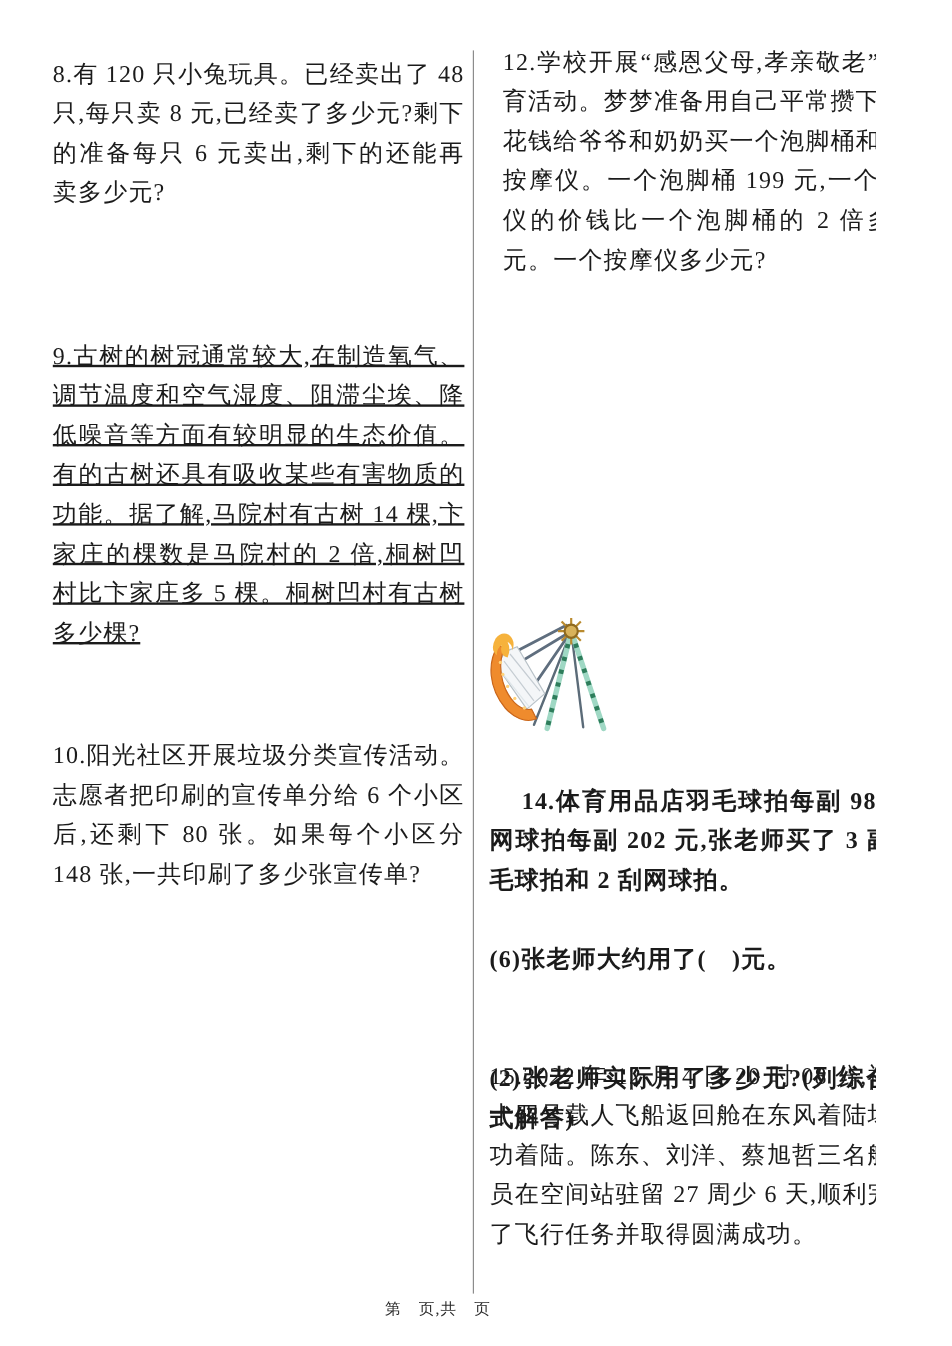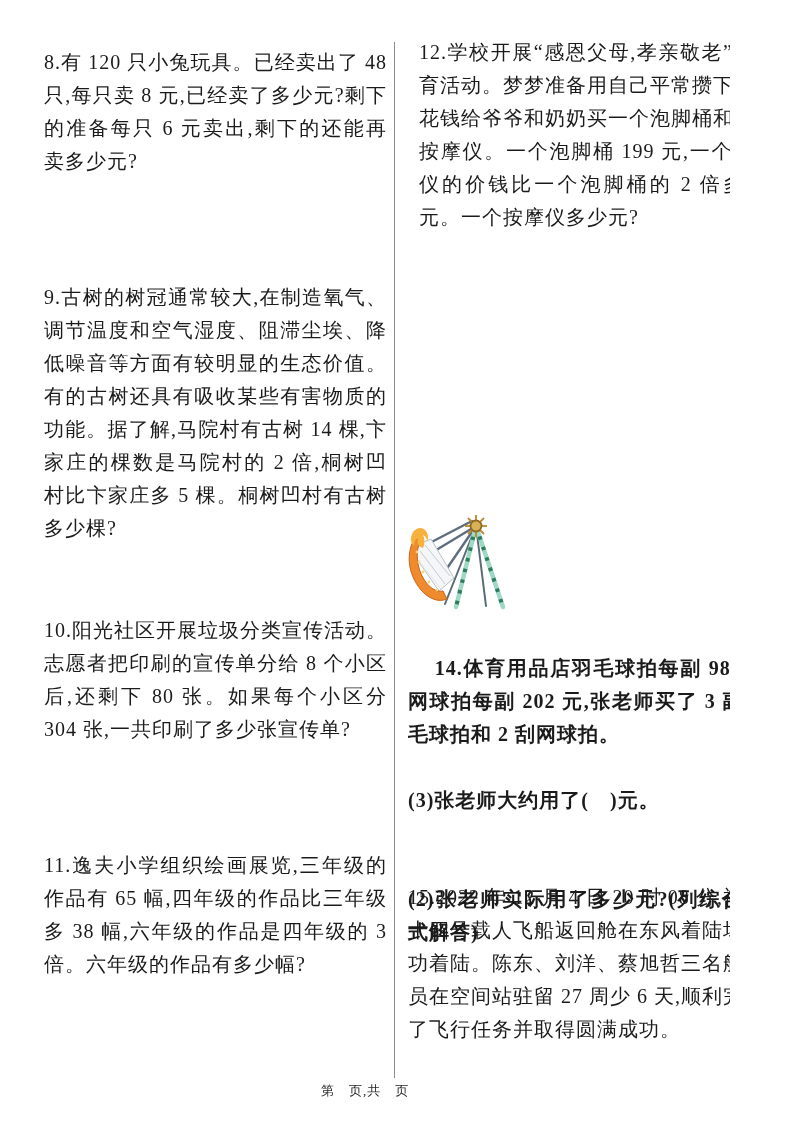--- a/index.html
+++ b/index.html
@@ -29,21 +29,21 @@
     font-size: 20px;
     line-height: 33px;
     letter-spacing: 1px;
     text-align: justify;
     color: #1b1b1b;
     white-space: pre-wrap;
   }
   .col-left  { left: 44px;  width: 343px; }
   .col-right { left: 408px; width: 357px; }
   .p8  { top: 46px;  }
-  .p9  { top: 281px; }
+  .p9  { top: 281px; text-decoration: underline; }
   .p10 { top: 614px; }
   .p11 { top: 849px; }
   .p12 { top: 36px; margin-left: 11px;  }
   .p13 { top: 346px; }
   .p14 { top: 619px; font-weight: bold; }
   .p15 { top: 881px; }
   .subitem {
     text-align: justify;
     white-space: pre-wrap;
   }
@@ -68,22 +68,21 @@
 </style>
 </head>
 <body>
 
 <div class="page">
 
   <div class="divider"></div>
 
   <div class="problem col-left p8">8.有 120 只小兔玩具。已经卖出了 48 只,每只卖 8 元,已经卖了多少元?剩下的准备每只 6 元卖出,剩下的还能再卖多少元?</div>
   <div class="problem col-left p9">9.古树的树冠通常较大,在制造氧气、调节温度和空气湿度、阻滞尘埃、降低噪音等方面有较明显的生态价值。有的古树还具有吸收某些有害物质的功能。据了解,马院村有古树 14 棵,卞家庄的棵数是马院村的 2 倍,桐树凹村比卞家庄多 5 棵。桐树凹村有古树多少棵?</div>
-  <div class="problem col-left p10">10.阳光社区开展垃圾分类宣传活动。志愿者把印刷的宣传单分给 8 个小区后,还剩下 80 张。如果每个小区分 304 张,一共印刷了多少张宣传单?</div>
-  <div class="problem col-left p11">11.逸夫小学组织绘画展览,三年级的作品有 65 幅,四年级的作品比三年级多 38 幅,六年级的作品是四年级的 3 倍。六年级的作品有多少幅?</div>
+  <div class="problem col-left p10">10.阳光社区开展垃圾分类宣传活动。志愿者把印刷的宣传单分给 6 个小区后,还剩下 80 张。如果每个小区分 148 张,一共印刷了多少张宣传单?</div>
 
   <div class="problem col-right p12">12.学校开展“感恩父母,孝亲敬老”的教育活动。梦梦准备用自己平常攒下的零花钱给爷爷和奶奶买一个泡脚桶和一个按摩仪。一个泡脚桶 199 元,一个按摩仪的价钱比一个泡脚桶的 2 倍多 60 元。一个按摩仪多少元?</div>
 
   <div class="illustration">
     <svg width="125" height="102" viewBox="0 0 125 102" xmlns="http://www.w3.org/2000/svg">
 
       <g stroke="#5f6e7e" stroke-width="2.4" stroke-linecap="round">
         <line x1="76" y1="16" x2="23" y2="48"></line>
         <line x1="76" y1="16" x2="39" y2="70"></line>
         <line x1="72" y1="11" x2="20" y2="38"></line>
@@ -125,21 +124,21 @@
         <line x1="65" y1="16" x2="87" y2="16"></line>
         <line x1="68" y1="8" x2="84" y2="24"></line>
         <line x1="84" y1="8" x2="68" y2="24"></line>
         <circle cx="76" cy="16" r="5.5" fill="#d8b25a" stroke="#8f6a1f"></circle>
       </g>
     </svg>
   </div>
 
   <div class="problem col-right p14">
     <span>14.体育用品店羽毛球拍每副 98 元,网球拍每副 202 元,张老师买了 3 副羽毛球拍和 2 刮网球拍。</span>
-    <div class="subitem">(3)张老师大约用了(　)元。</div>
+    <div class="subitem">(6)张老师大约用了(　)元。</div>
     <div class="subitem">(2)张老师实际用了多少元?(列综合算式解答)</div>
   </div>
 
   <div class="problem col-right p15">15.2022 年 12 月 4 日 20 时 08 分,神舟十四号载人飞船返回舱在东风着陆场成功着陆。陈东、刘洋、蔡旭哲三名航天员在空间站驻留 27 周少 6 天,顺利完成了飞行任务并取得圆满成功。</div>
 
   <div class="footer">第　页,共　页</div>
 
 </div>
 
 </body></html>

